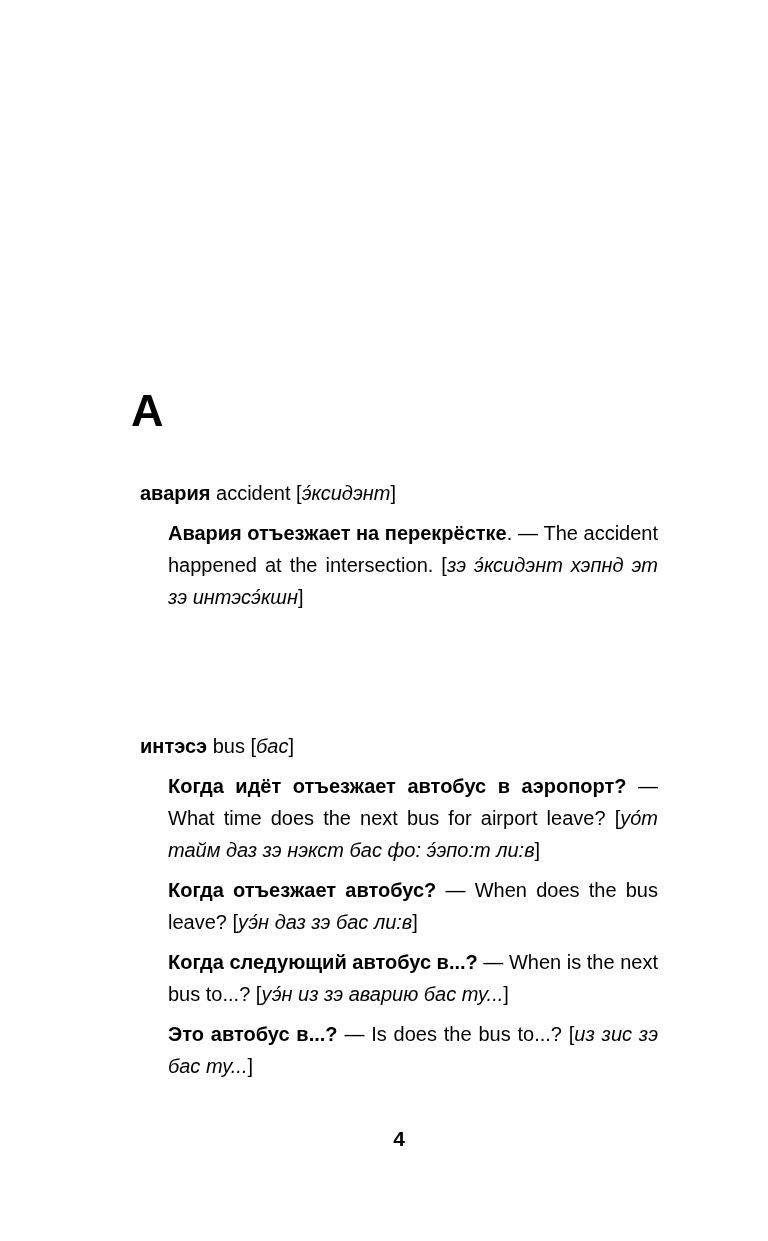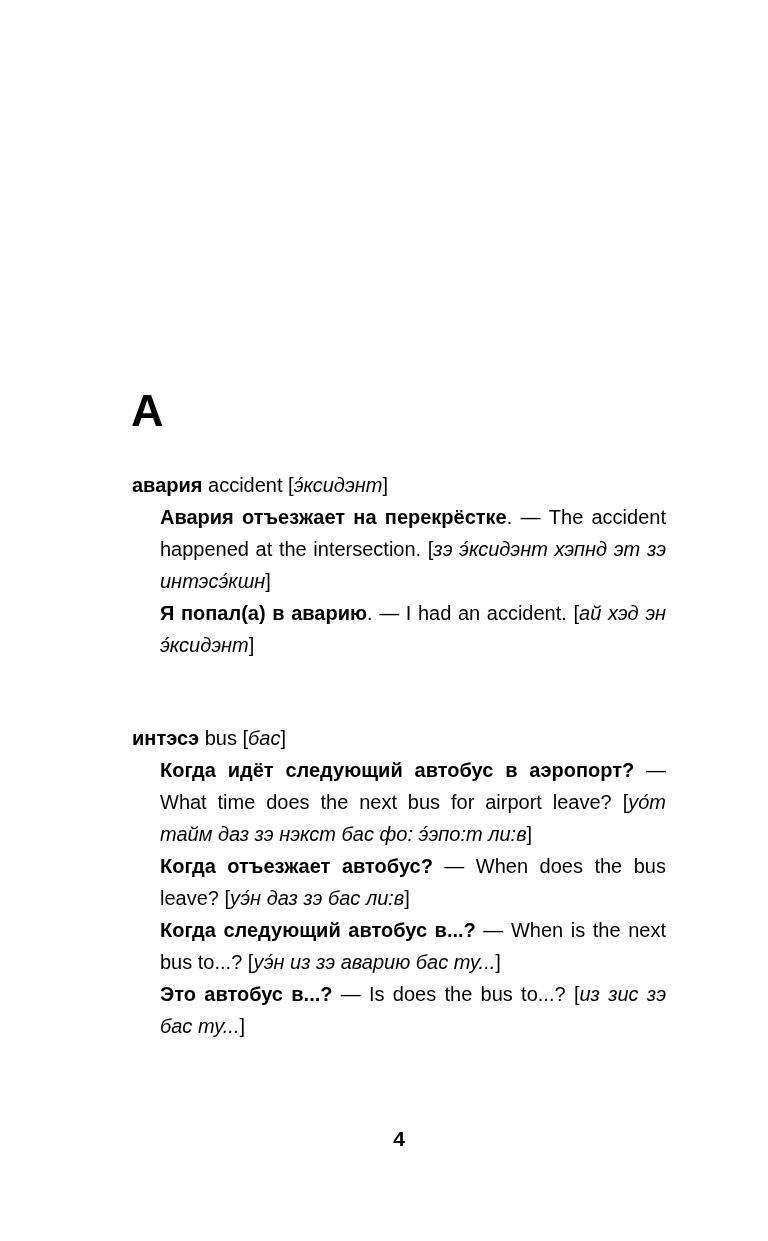--- a/index.html
+++ b/index.html
@@ -25,21 +25,21 @@
     line-height: 1;
   }
   .entry {
     position: absolute;
     left: 132px;
     width: 534px;
   }
   .entry-0 { top: 469px; }
   .entry-1 { top: 722px; }
   .entry p {
-    margin: 0;
+    margin: 8px;
     font-size: 20px;
     line-height: 32px;
     text-align: justify;
     text-justify: inter-word;
     hyphens: manual;
   }
   .example { padding-left: 28px; }
   .headline b, .example b { font-weight: 700; }
   .tr { font-style: italic; }
   .page-number {
@@ -58,27 +58,26 @@
 
 <div class="sheet">
 
   <div class="letter-heading">А</div>
 
   <section class="entry entry-0">
     <p class="headline"><b>авария</b> <span>accident</span> <span>[</span><i class="tr">э́ксидэнт</i><span>]</span></p>
 
     <p class="example"><b>Авария отъезжает на перекрёстке</b><span>. — </span><span>The accident happened at the intersection.</span> <span>[</span><i class="tr">зэ э́ксидэнт хэпнд эт зэ интэсэ́кшн</i><span>]</span></p>
 
-    <p class="example"><b>Я попал(а) в аварию</b><span>. — </span><span>I had an accident.</span> <span>[</span><i class="tr">ай хэд эн э́ксидэнт</i><span>]</span></p>
   </section>
 
   <section class="entry entry-1">
     <p class="headline"><b>интэсэ</b> <span>bus</span> <span>[</span><i class="tr">бас</i><span>]</span></p>
 
-    <p class="example"><b>Когда идёт следующий автобус в аэро­порт?</b><span> — </span><span>What time does the next bus for airport leave?</span> <span>[</span><i class="tr">уо́т тайм даз зэ нэкст бас фо: э́эпо:т ли:в</i><span>]</span></p>
+    <p class="example"><b>Когда идёт отъезжает автобус в аэро­порт?</b><span> — </span><span>What time does the next bus for airport leave?</span> <span>[</span><i class="tr">уо́т тайм даз зэ нэкст бас фо: э́эпо:т ли:в</i><span>]</span></p>
 
     <p class="example"><b>Когда отъезжает автобус?</b><span> — </span><span>When does the bus leave?</span> <span>[</span><i class="tr">уэ́н даз зэ бас ли:в</i><span>]</span></p>
 
     <p class="example"><b>Когда следующий автобус в...?</b><span> — </span><span>When is the next bus to...?</span> <span>[</span><i class="tr">уэ́н из зэ аварию бас ту...</i><span>]</span></p>
 
     <p class="example"><b>Это автобус в...?</b><span> — </span><span>Is does the bus to...?</span> <span>[</span><i class="tr">из зис зэ бас ту...</i><span>]</span></p>
   </section>
 
   <div class="page-number">4</div>
 

